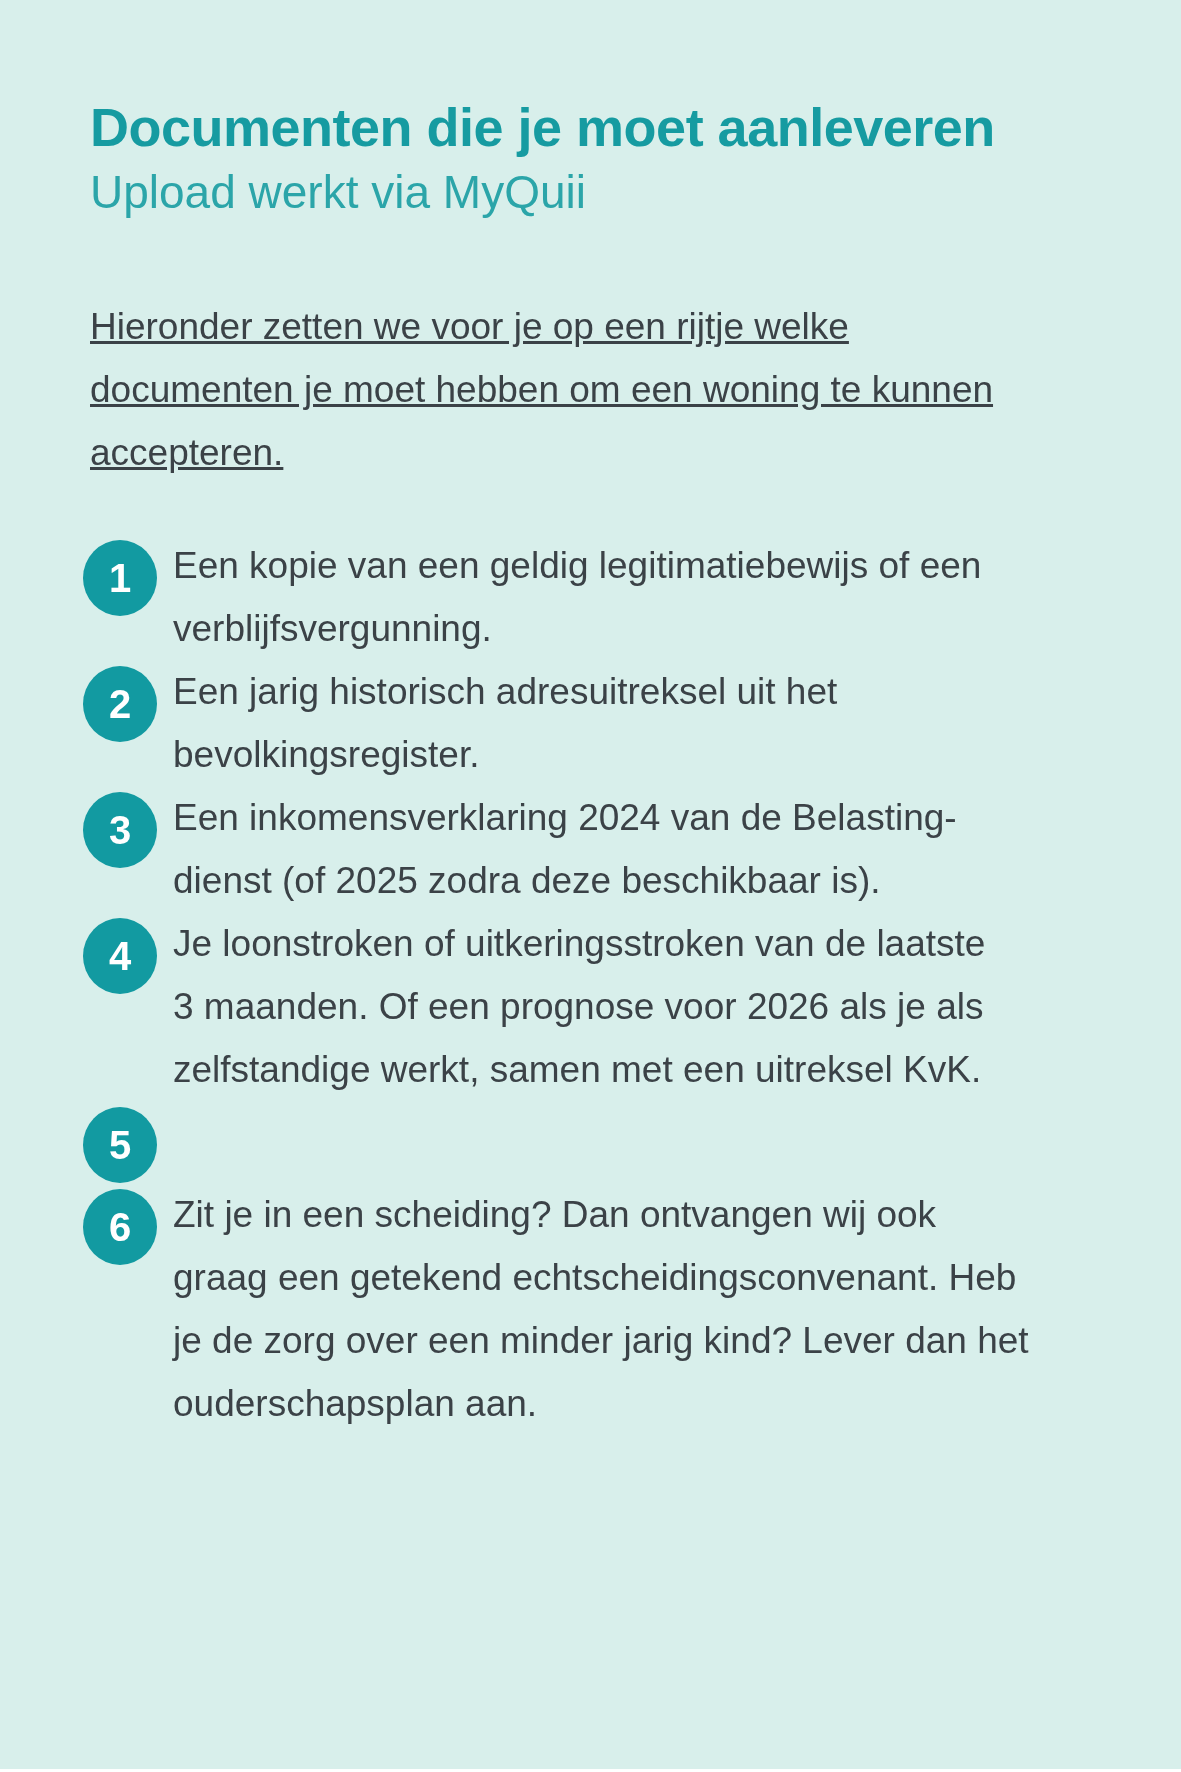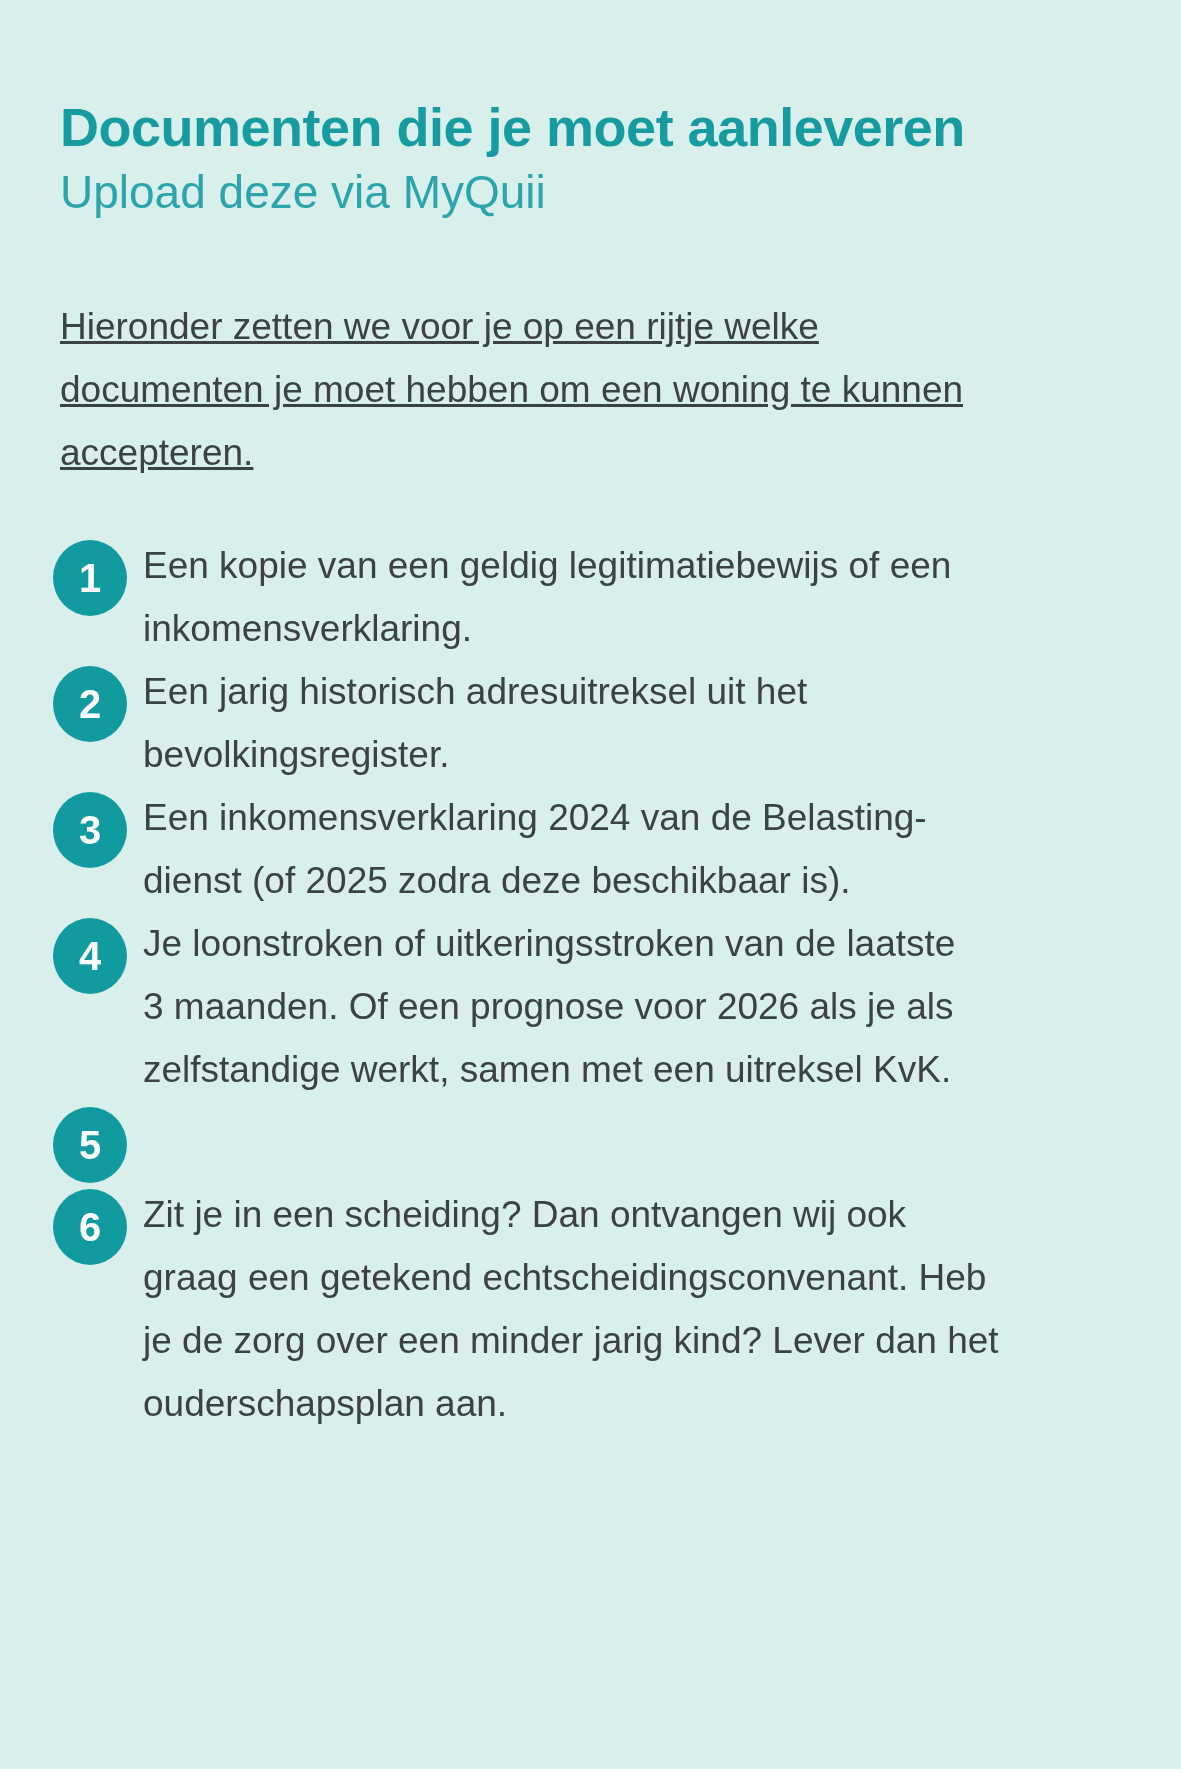--- a/index.html
+++ b/index.html
@@ -16,21 +16,21 @@
     width: 1181px;
     height: 1772px;
     background: var(--background, #d8efeb);
     font-family: "Liberation Sans", sans-serif;
     position: relative;
     overflow: hidden;
   }
   .page {
     width: 100%;
     height: 100%;
-    padding: 96px 40px 0 60px;
+    padding: 96px 40px 0 90px;
   }
   .page-title {
     margin: 0;
     font-size: 54px;
     font-weight: 700;
     letter-spacing: -0.5px;
     color: var(--title-color, #169ba1);
     white-space: nowrap;
     line-height: 1.15;
   }
@@ -92,34 +92,34 @@
     height: 3px;
     background: #ffffff;
   }
 </style>
 </head>
 <body>
 
 <div class="page">
   <header>
     <h1 class="page-title">Documenten die je moet aanleveren</h1>
-    <h2 class="page-subtitle">Upload deze via MyQuii</h2>
+    <h2 class="page-subtitle">Upload werkt via MyQuii</h2>
   </header>
 
   <p class="intro">Hieronder zetten we voor je op een rijtje welke
 documenten je moet hebben om een woning te kunnen
 accepteren.</p>
 
   <ol class="doc-list" id="doc-list">
   <li class="doc-item">
     <span class="badge">
       <span class="badge-num">1</span>
     </span>
     <span class="item-text">Een kopie van een geldig legitimatiebewijs of een
-inkomensverklaring.</span>
+verblijfsvergunning.</span>
   </li>
 
   <li class="doc-item">
     <span class="badge">
       <span class="badge-num">2</span>
     </span>
     <span class="item-text">Een jarig historisch adresuitreksel uit het
 bevolkingsregister.</span>
   </li>
 

